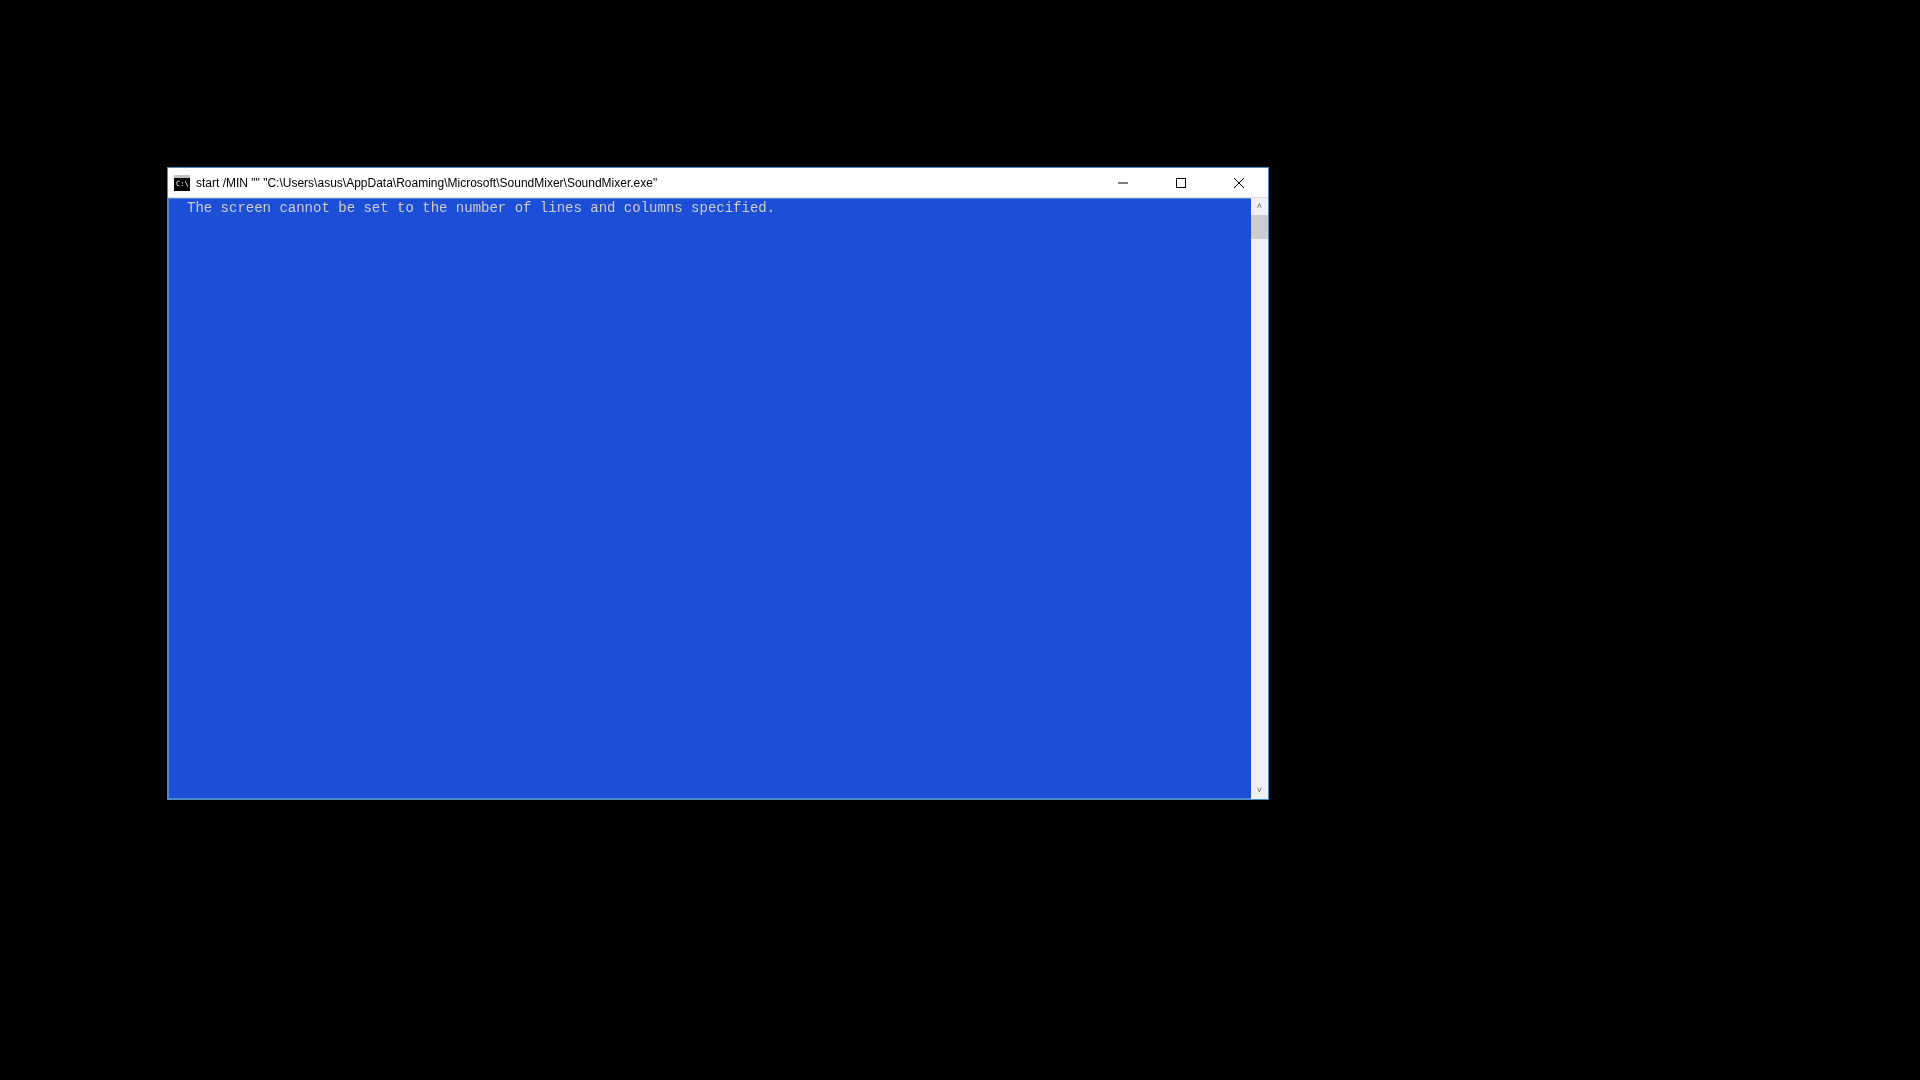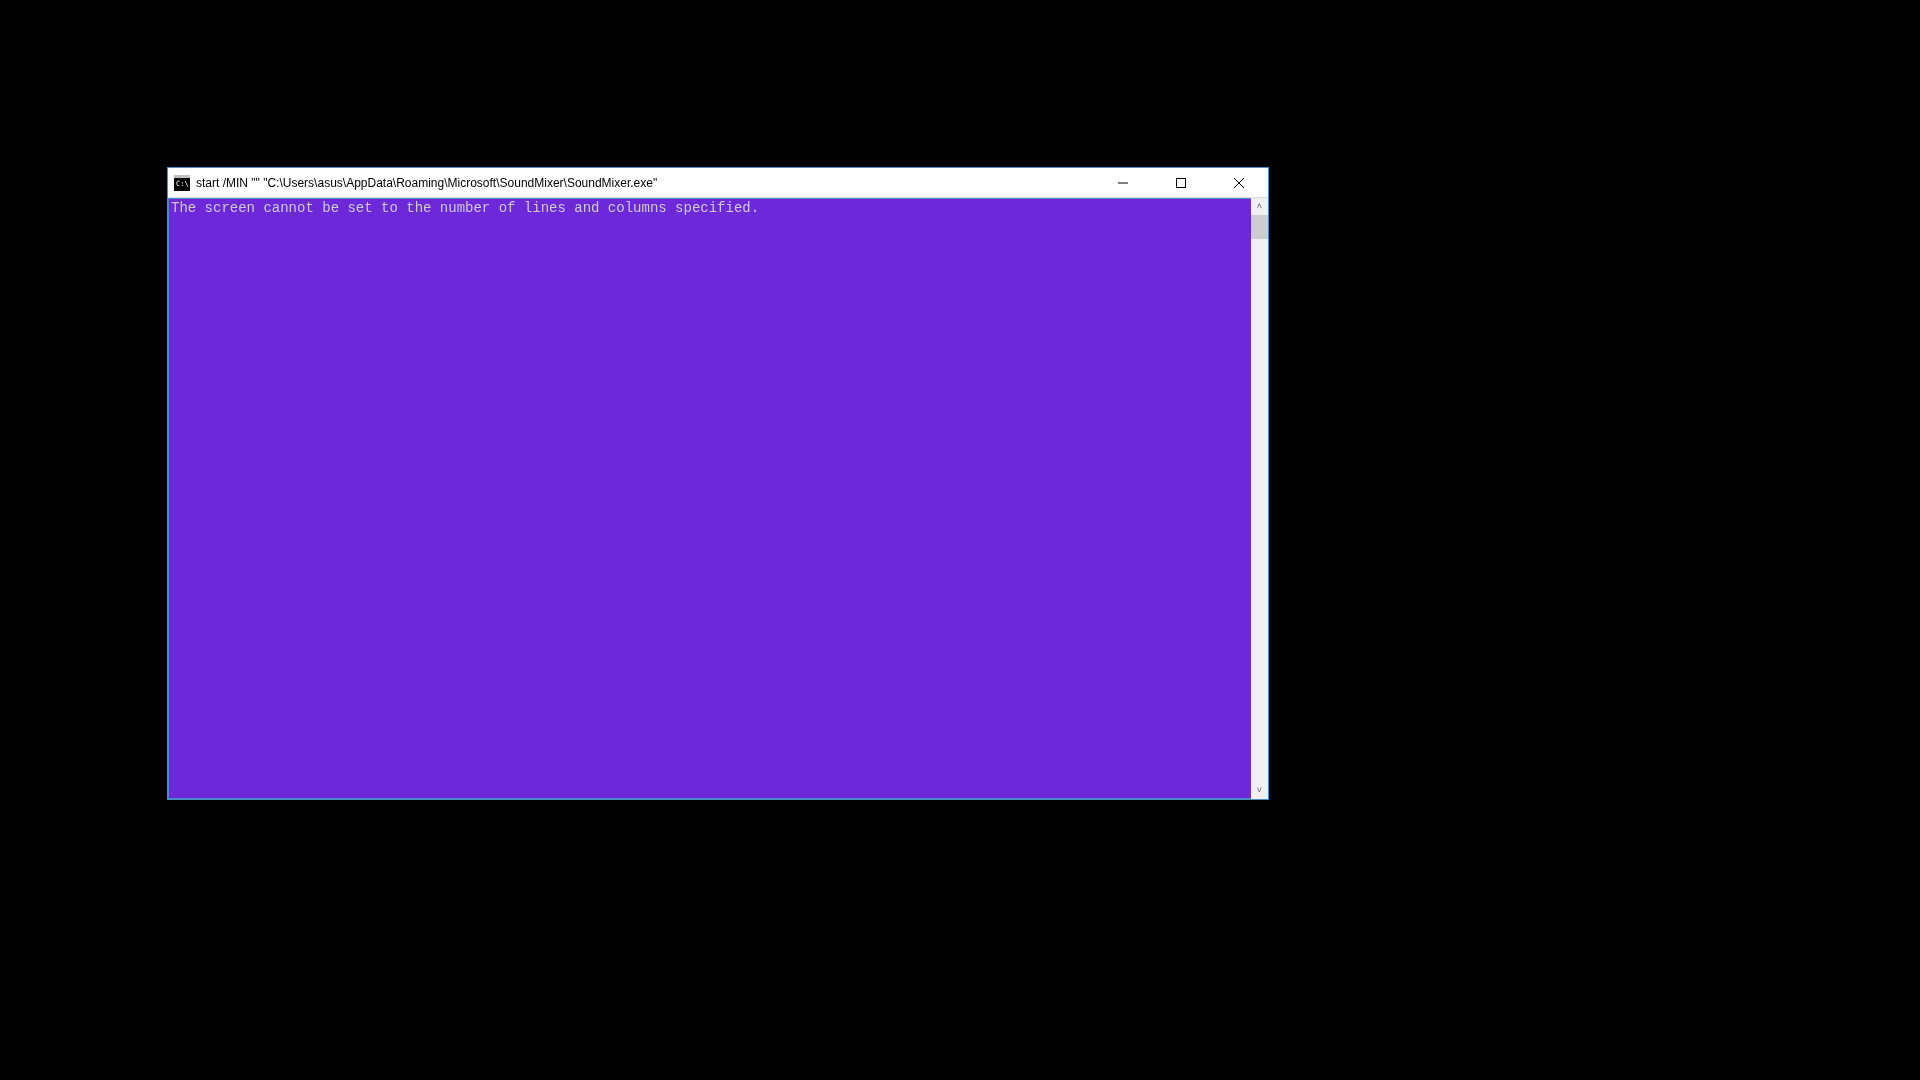--- a/index.html
+++ b/index.html
@@ -66,25 +66,25 @@
     .btn-icon {
       width: 10px;
       height: 10px;
     }
     .window-body {
       display: flex;
       height: calc(100% - 30px);
     }
     .console-area {
       flex: 1;
-      background: #6d28d9;
+      background: #1d4ed8;
       color: #cccccc;
       font-family: Consolas, "Courier New", monospace;
       font-size: 14px;
-      padding: 0px 2px;
+      padding: 0px 18px;
       line-height: 18px;
       white-space: pre;
       overflow: hidden;
       border: 1px solid #4a8cc7;
       border-right: none;
     }
     .scrollbar {
       width: 17px;
       background: #f0f0f0;
       display: flex;

